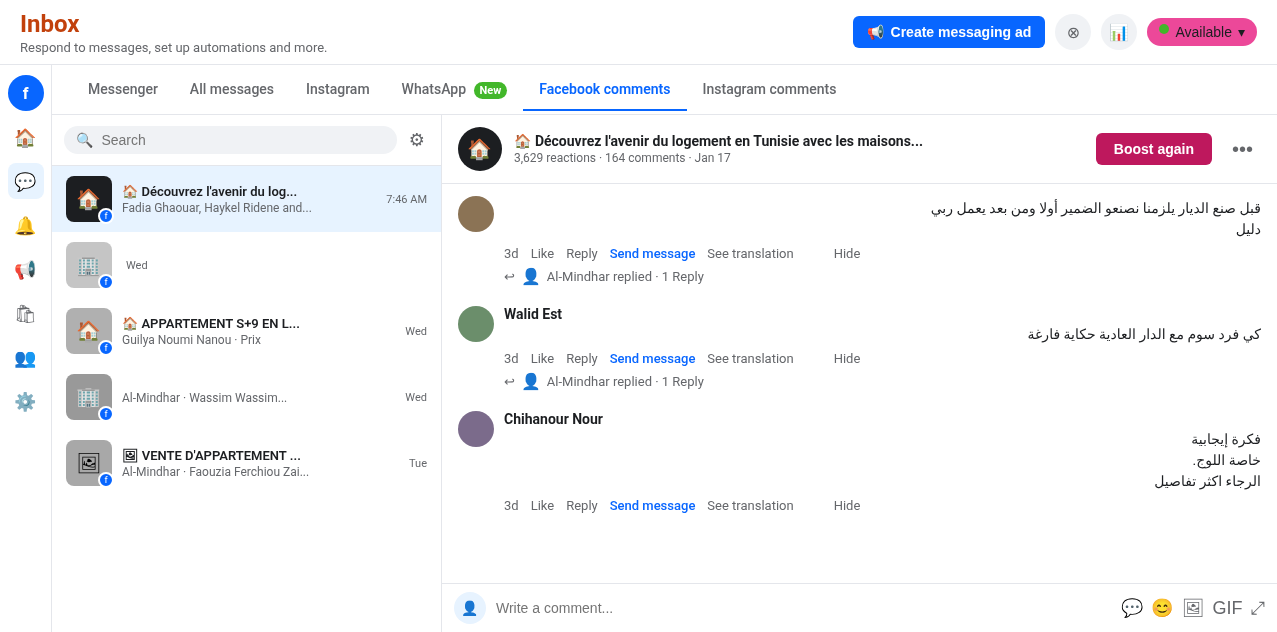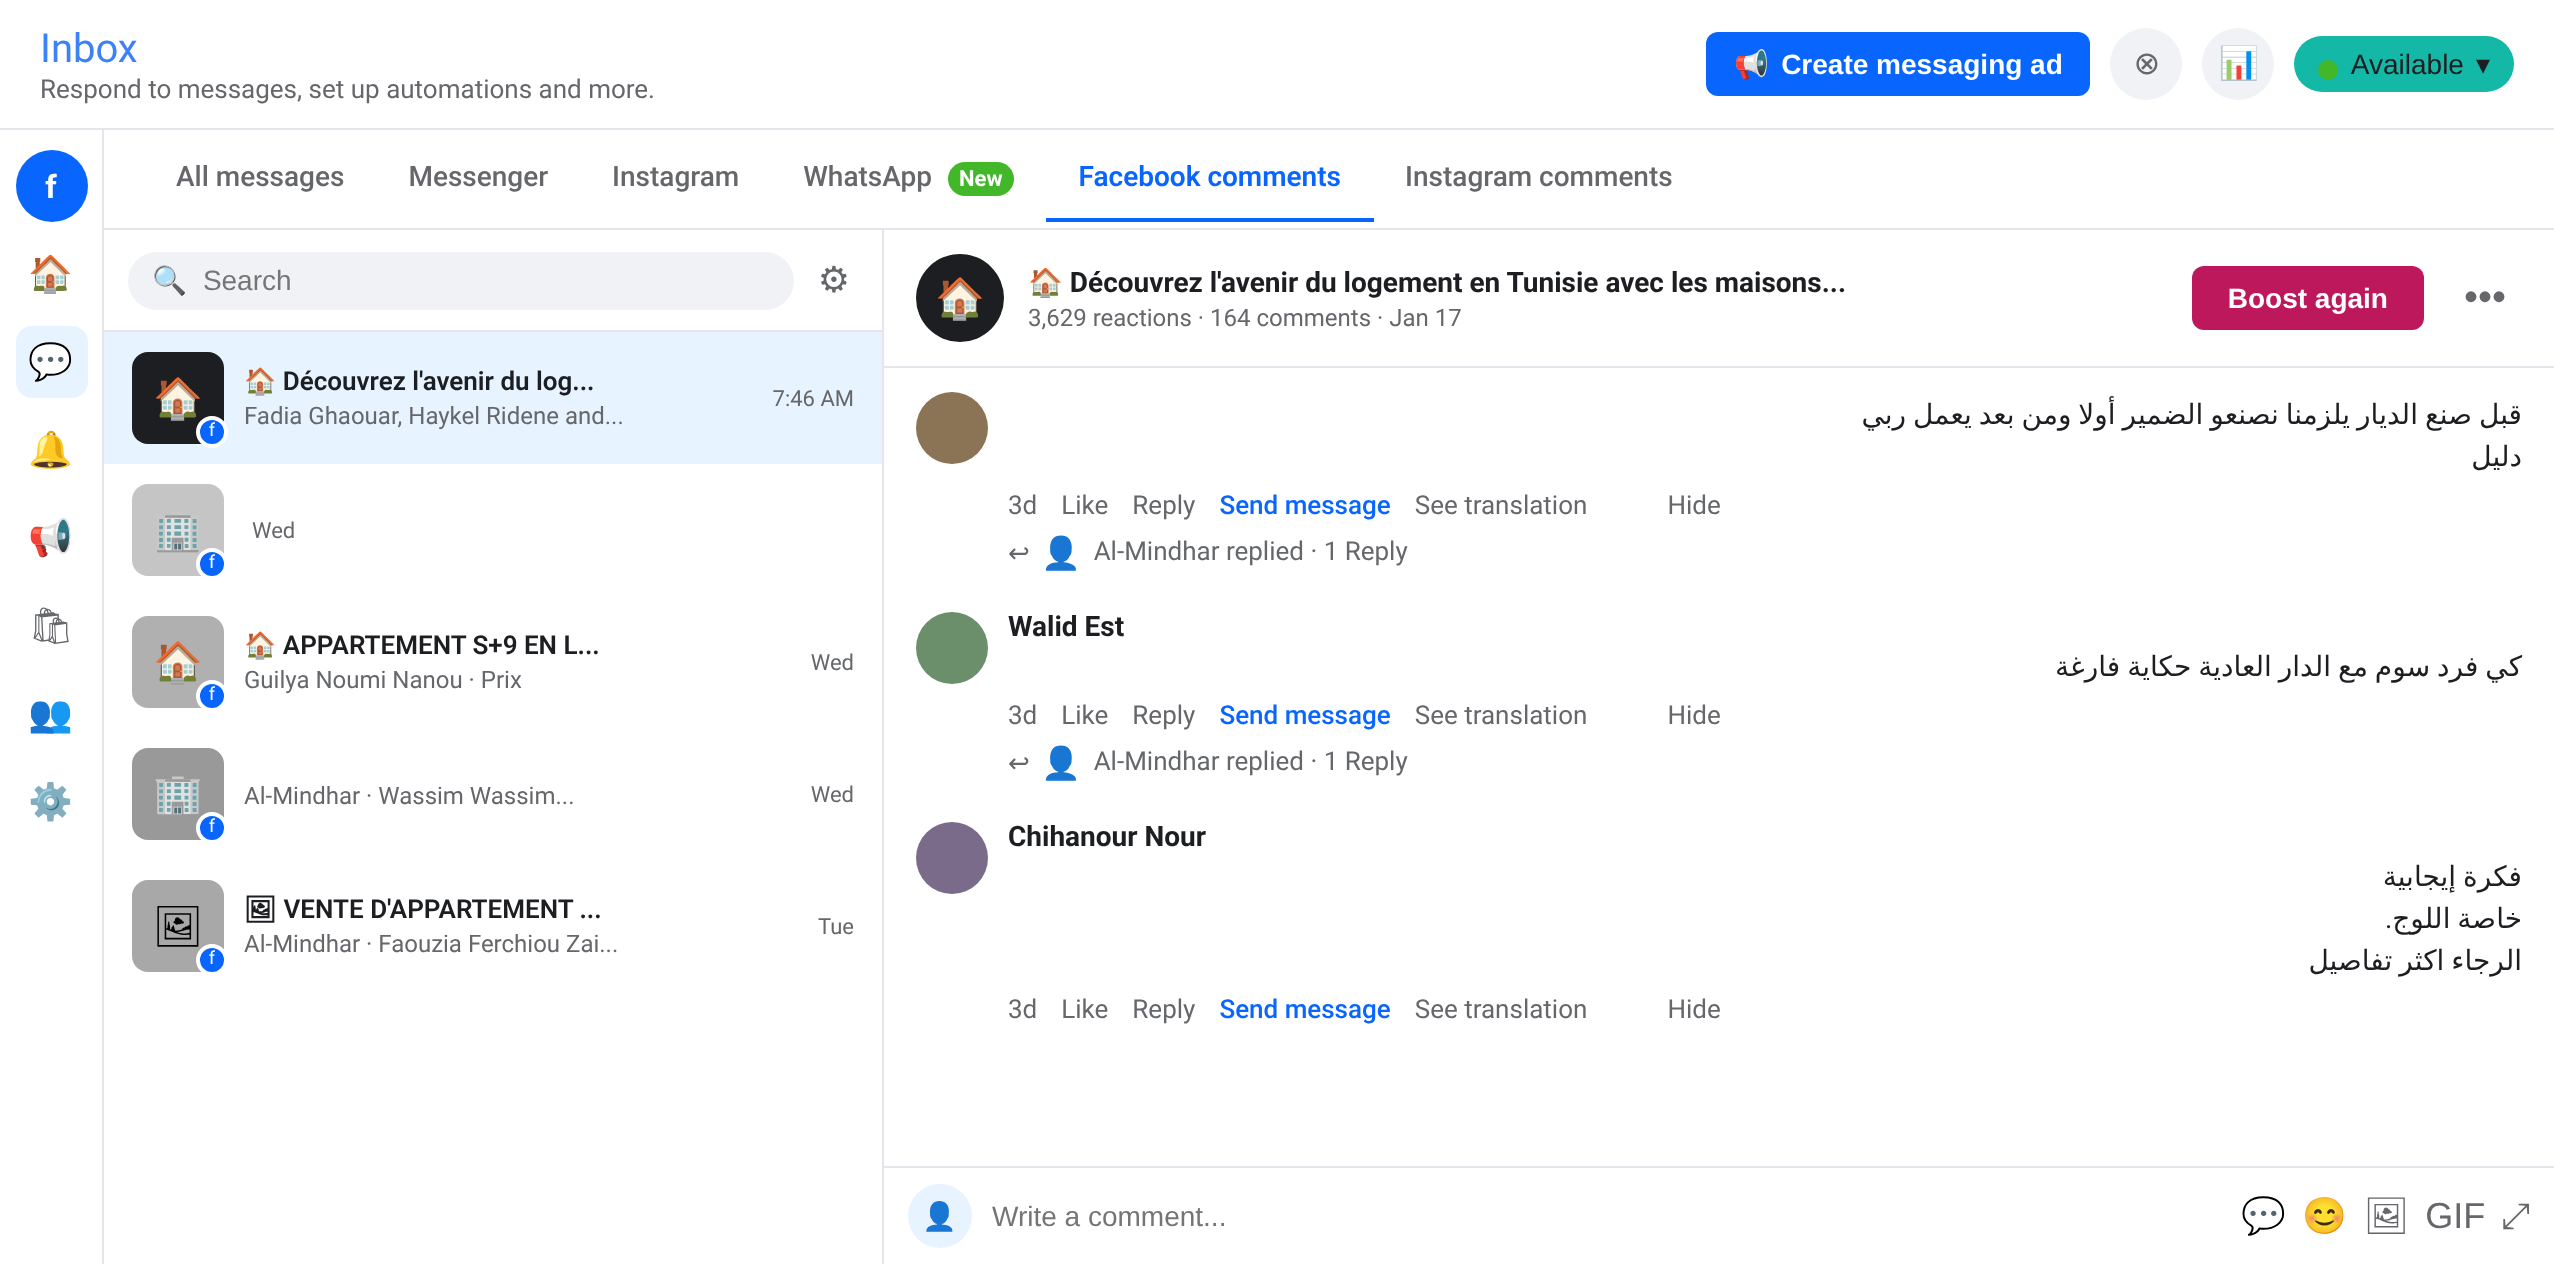--- a/index.html
+++ b/index.html
@@ -8,38 +8,38 @@
     
     .header {
       display: flex;
       align-items: center;
       padding: 10px 20px;
       background: #fff;
       border-bottom: 1px solid #e4e6eb;
       height: 65px;
     }
     .header-left { flex: 1; }
-    .header-title { font-size: 20px; font-weight: 400; color: #3b82f6; }
+    .header-title { font-size: 24px; font-weight: 700; color: #c2410c; }
     .header-subtitle { font-size: 13px; color: #65676b; margin-top: 2px; }
     .header-right { display: flex; align-items: center; gap: 10px; }
     .create-ad-btn {
       display: flex; align-items: center; gap: 6px;
       background: #0866ff; color: #fff;
       border: none; border-radius: 6px;
       padding: 8px 14px; font-size: 14px; font-weight: 600;
       cursor: pointer;
     }
     .icon-btn {
       background: #f0f2f5; border: none; border-radius: 50%;
       width: 36px; height: 36px; display: flex; align-items: center; justify-content: center;
       cursor: pointer; font-size: 16px; color: #65676b;
     }
     .available-btn {
-      display: flex; align-items: flex-end; gap: 6px;
-      background: #14b8a6; border: none; border-radius: 20px;
+      display: flex; align-items: flex-start; gap: 6px;
+      background: #ec4899; border: none; border-radius: 20px;
       padding: 6px 12px; font-size: 14px; font-weight: 500;
       cursor: pointer; color: #1c1e21;
     }
     .available-dot { width: 10px; height: 10px; background: #42b72a; border-radius: 50%; }
 
     
     .main-layout { display: flex; height: calc(632px - 65px); }
 
     
     .left-nav {
@@ -240,24 +240,24 @@
     <div class="nav-icon">📢</div>
     <div class="nav-icon">🛍</div>
     <div class="nav-icon">👥</div>
     <div class="nav-icon">⚙️</div>
   </div>
 
   <div class="content-area">
 
     <div class="tabs">
       <div class="tab">
+        <span>Messenger</span>
+      </div>
+      <div class="tab">
         <span>All messages</span>
-      </div>
-      <div class="tab">
-        <span>Messenger</span>
       </div>
       <div class="tab">
         <span>Instagram</span>
       </div>
       <div class="tab">
         <span>WhatsApp</span>
         <span class="tab-badge">New</span>
       </div>
       <div class="tab active">
         <span>Facebook comments</span>

